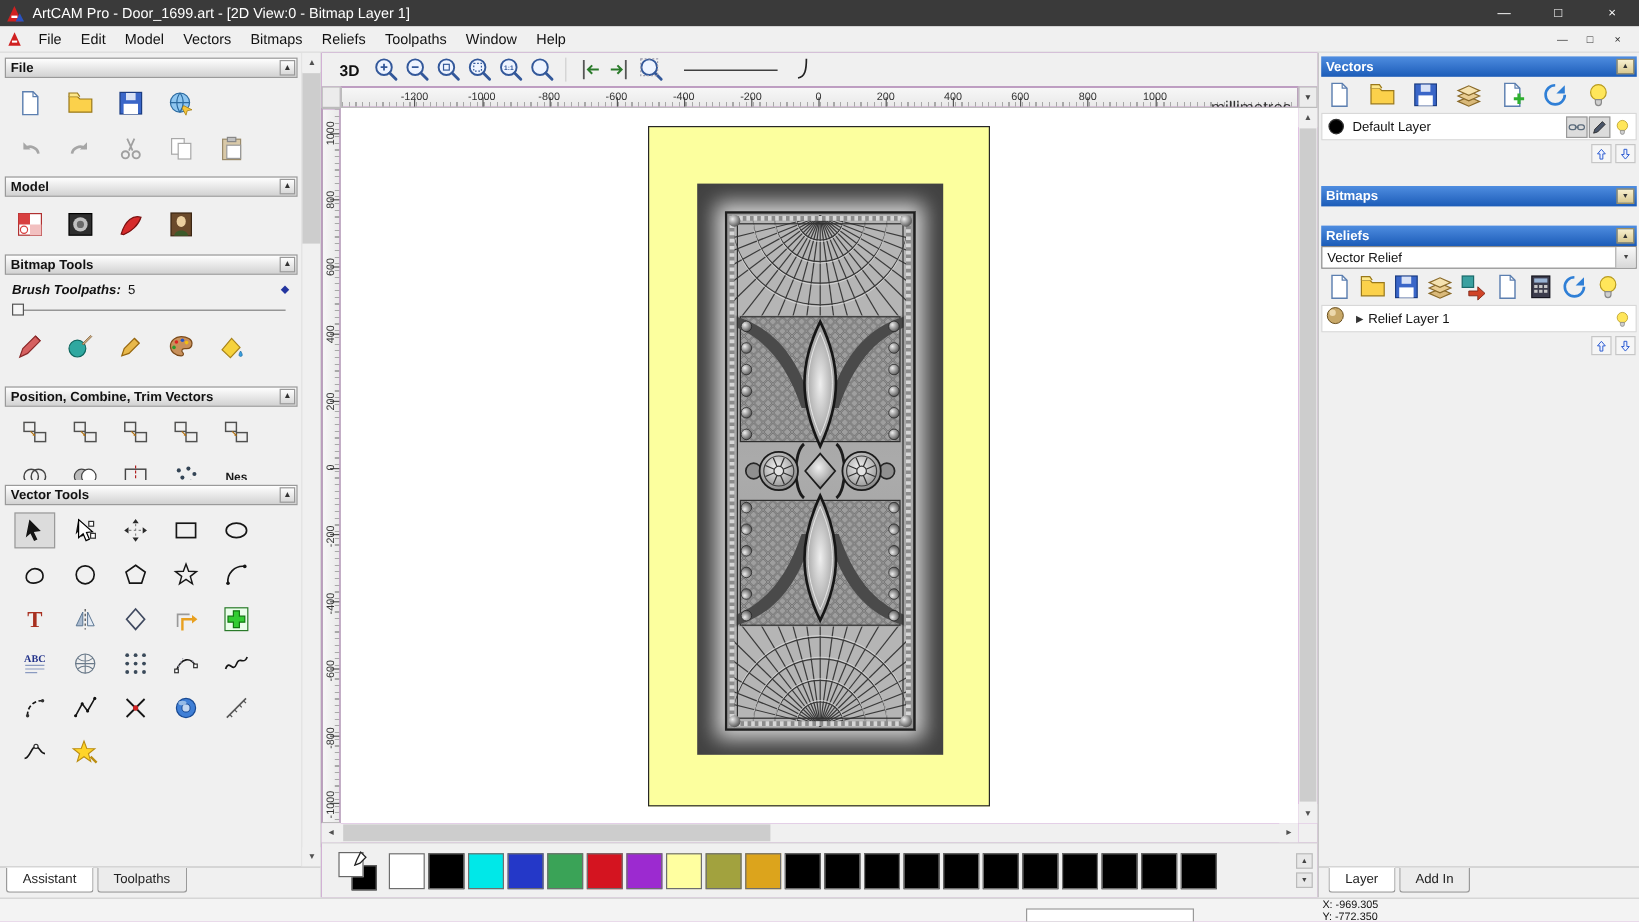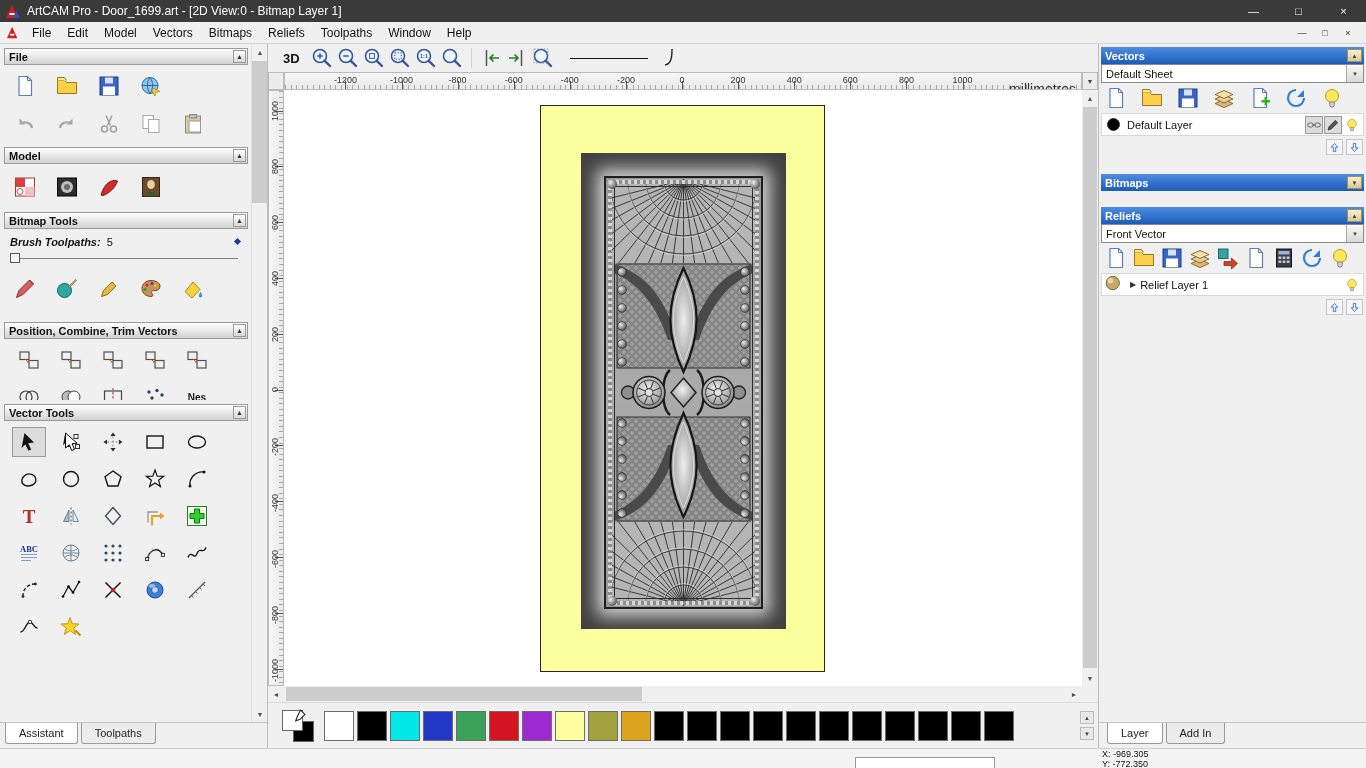--- a/index.html
+++ b/index.html
@@ -922,24 +922,20 @@
       </span>
     </div>
   </div>
 
   <div class="right-panel">
     <div class="rp-body">
       <div class="rp-header">
         <span>Vectors</span>
         <span class="rp-btn">▲</span>
       </div>
-      <div class="dropdown">
-        <span>Default Sheet</span>
-        <span class="dd-btn">▼</span>
-      </div>
       <div class="rp-toolbar wide" id="vec-toolbar">
           <span class="tbtn">
             <svg viewBox="0 0 24 24">
               <path d="M6 2.5h8.5l4 4V21.5H6z" fill="#fff" stroke="#5c7fb0" stroke-width="1.2"></path>
               <path d="M14.5 2.5v4h4" fill="none" stroke="#5c7fb0"></path>
             </svg>
           </span>
           <span class="tbtn">
             <svg viewBox="0 0 24 24">
               <path d="M2.5 19.5v-13h7l2 2h10v11z" fill="#fbd14b" stroke="#99781a"></path>
@@ -1020,21 +1016,21 @@
       <div class="rp-header">
         <span>Bitmaps</span>
         <span class="rp-btn">▼</span>
       </div>
       <div class="gap14"></div>
       <div class="rp-header">
         <span>Reliefs</span>
         <span class="rp-btn">▲</span>
       </div>
       <div class="dropdown">
-        <span>Front Vector</span>
+        <span>Vector Relief</span>
         <span class="dd-btn">▼</span>
       </div>
       <div class="rp-toolbar tight" id="relief-toolbar">
           <span class="tbtn">
             <svg viewBox="0 0 24 24">
               <path d="M6 2.5h8.5l4 4V21.5H6z" fill="#fff" stroke="#5c7fb0" stroke-width="1.2"></path>
               <path d="M14.5 2.5v4h4" fill="none" stroke="#5c7fb0"></path>
             </svg>
           </span>
           <span class="tbtn">

